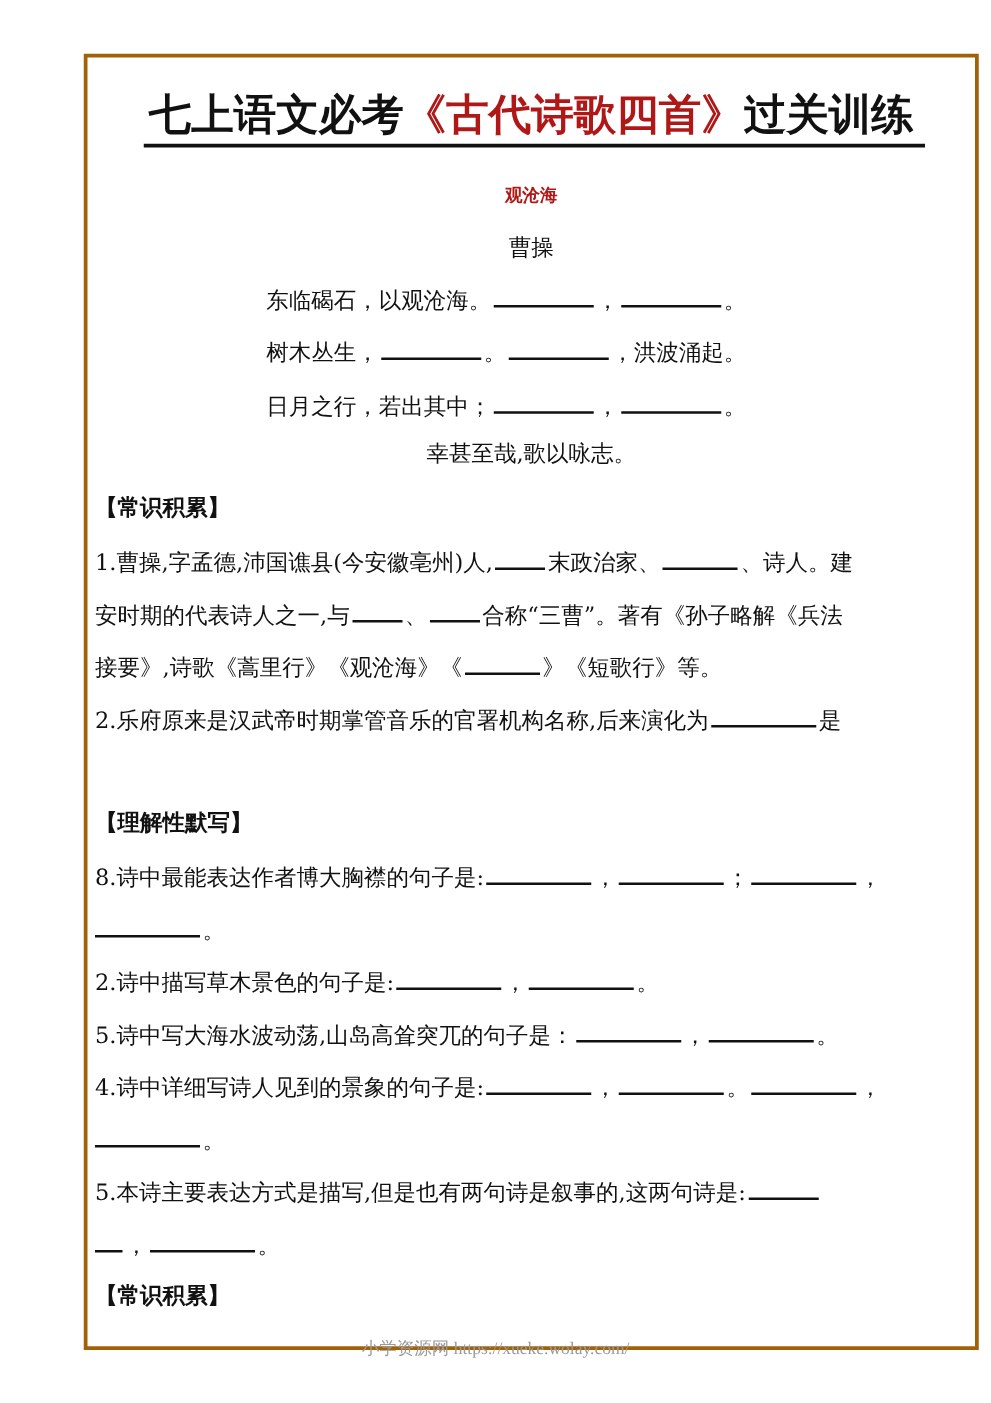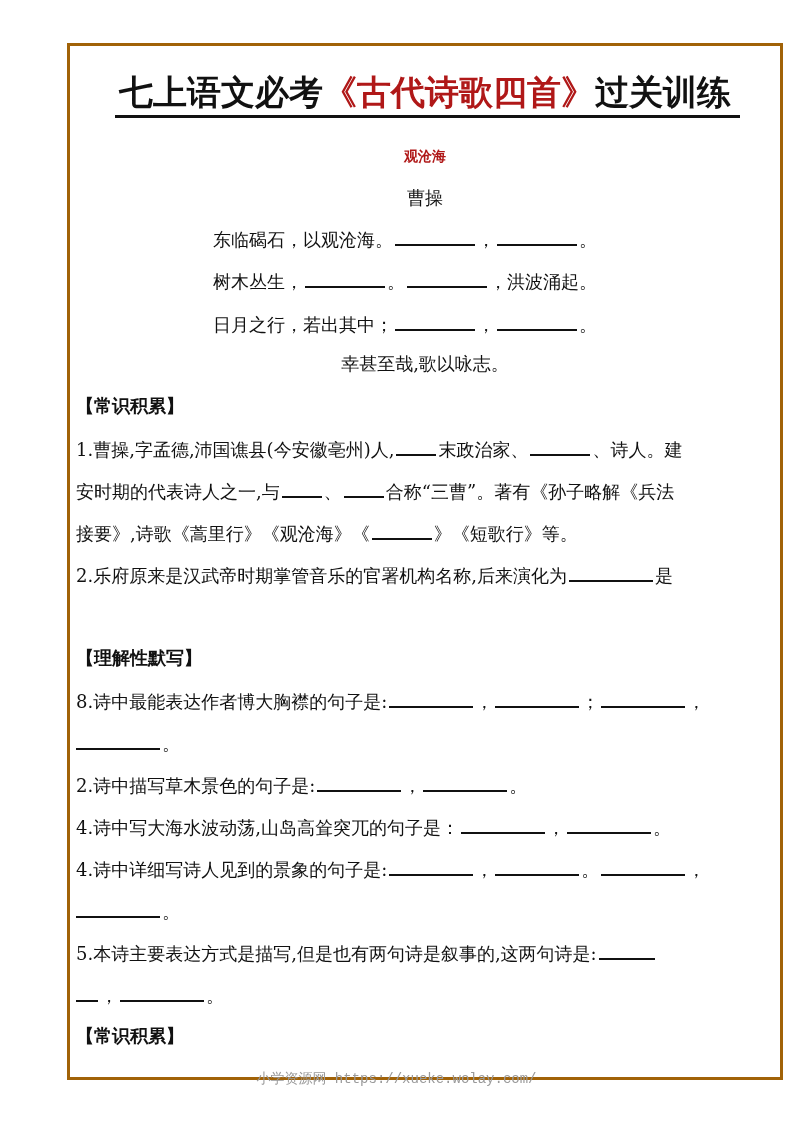--- a/index.html
+++ b/index.html
@@ -14,21 +14,21 @@
   .title-underline { position:absolute; left:45px; width:625px; top:69px; height:3px; background:#111; }
   .poem-title { position:absolute; left:0; right:0; top:102px; text-align:center;
                 font-size:14px; font-weight:bold; color:#b01818; }
   .author { position:absolute; left:0; right:0; top:140px; text-align:center; font-size:18px; }
   .line { position:absolute; font-size:18px; white-space:nowrap; line-height:24px; }
   .blank { display:inline-block; border-bottom:2px solid #111; height:18px; vertical-align:baseline; margin:0 2px; }
   .b80 { width:80px; } .b84 { width:84px; } .b40 { width:40px; } .b60 { width:60px; } .b56{width:56px;}
   .section { position:absolute; left:6px; font-size:18px; font-weight:bold; }
   .para { position:absolute; left:6px; font-size:18px; white-space:nowrap; line-height:24px; }
   .watermark { position:absolute; left:0; right:0; top:1070px; text-align:center;
-               font-family:Liberation Mono, monospace; font-size:14px; color:#9a9a9a; }
+               font-family:Liberation Serif, serif; font-size:14px; color:#9a9a9a; }
 </style>
 </head>
 <body>
 
 <div class="frame">
   <div class="title">
     <span>七上语文必考</span><span class="red">《古代诗歌四首》</span><span>过关训练</span>
   </div>
   <div class="title-underline"></div>
 
@@ -66,21 +66,21 @@
   <div class="para" style="top:642px;">
     <span>8.诗中最能表达作者博大胸襟的句子是:</span><span class="blank b84"></span><span>，</span><span class="blank b84"></span><span>；</span><span class="blank b84"></span><span>，</span>
   </div>
   <div class="para" style="top:684px;">
     <span class="blank b84" style="margin-left:0"></span><span>。</span>
   </div>
   <div class="para" style="top:726px;">
     <span>2.诗中描写草木景色的句子是:</span><span class="blank b84"></span><span>，</span><span class="blank b84"></span><span>。</span>
   </div>
   <div class="para" style="top:768px;">
-    <span>4.诗中写大海水波动荡,山岛高耸突兀的句子是：</span><span class="blank b84"></span><span>，</span><span class="blank b84"></span><span>。</span>
+    <span>5.诗中写大海水波动荡,山岛高耸突兀的句子是：</span><span class="blank b84"></span><span>，</span><span class="blank b84"></span><span>。</span>
   </div>
   <div class="para" style="top:810px;">
     <span>4.诗中详细写诗人见到的景象的句子是:</span><span class="blank b84"></span><span>，</span><span class="blank b84"></span><span>。</span><span class="blank b84"></span><span>，</span>
   </div>
   <div class="para" style="top:852px;">
     <span class="blank b84" style="margin-left:0"></span><span>。</span>
   </div>
   <div class="para" style="top:894px;">
     <span>5.本诗主要表达方式是描写,但是也有两句诗是叙事的,这两句诗是:</span><span class="blank b56"></span>
   </div>

